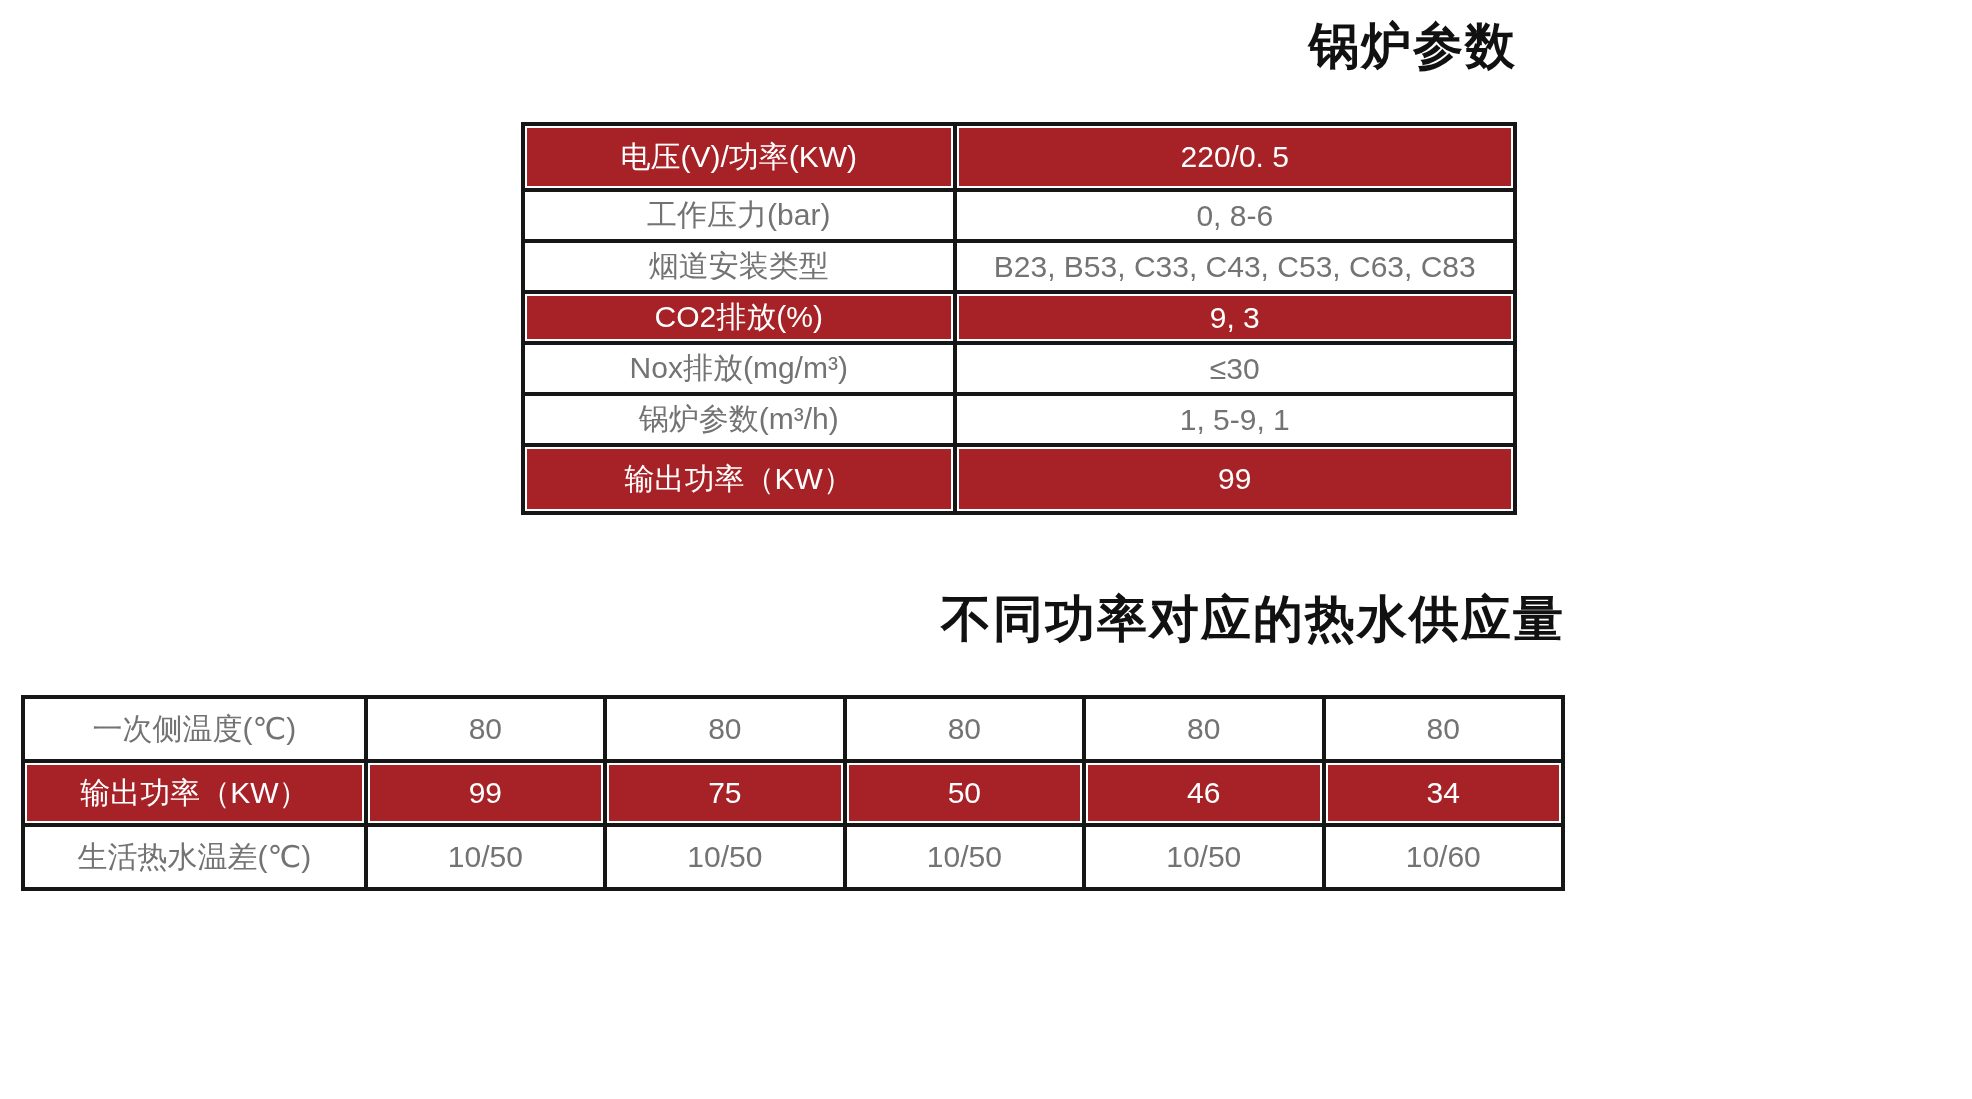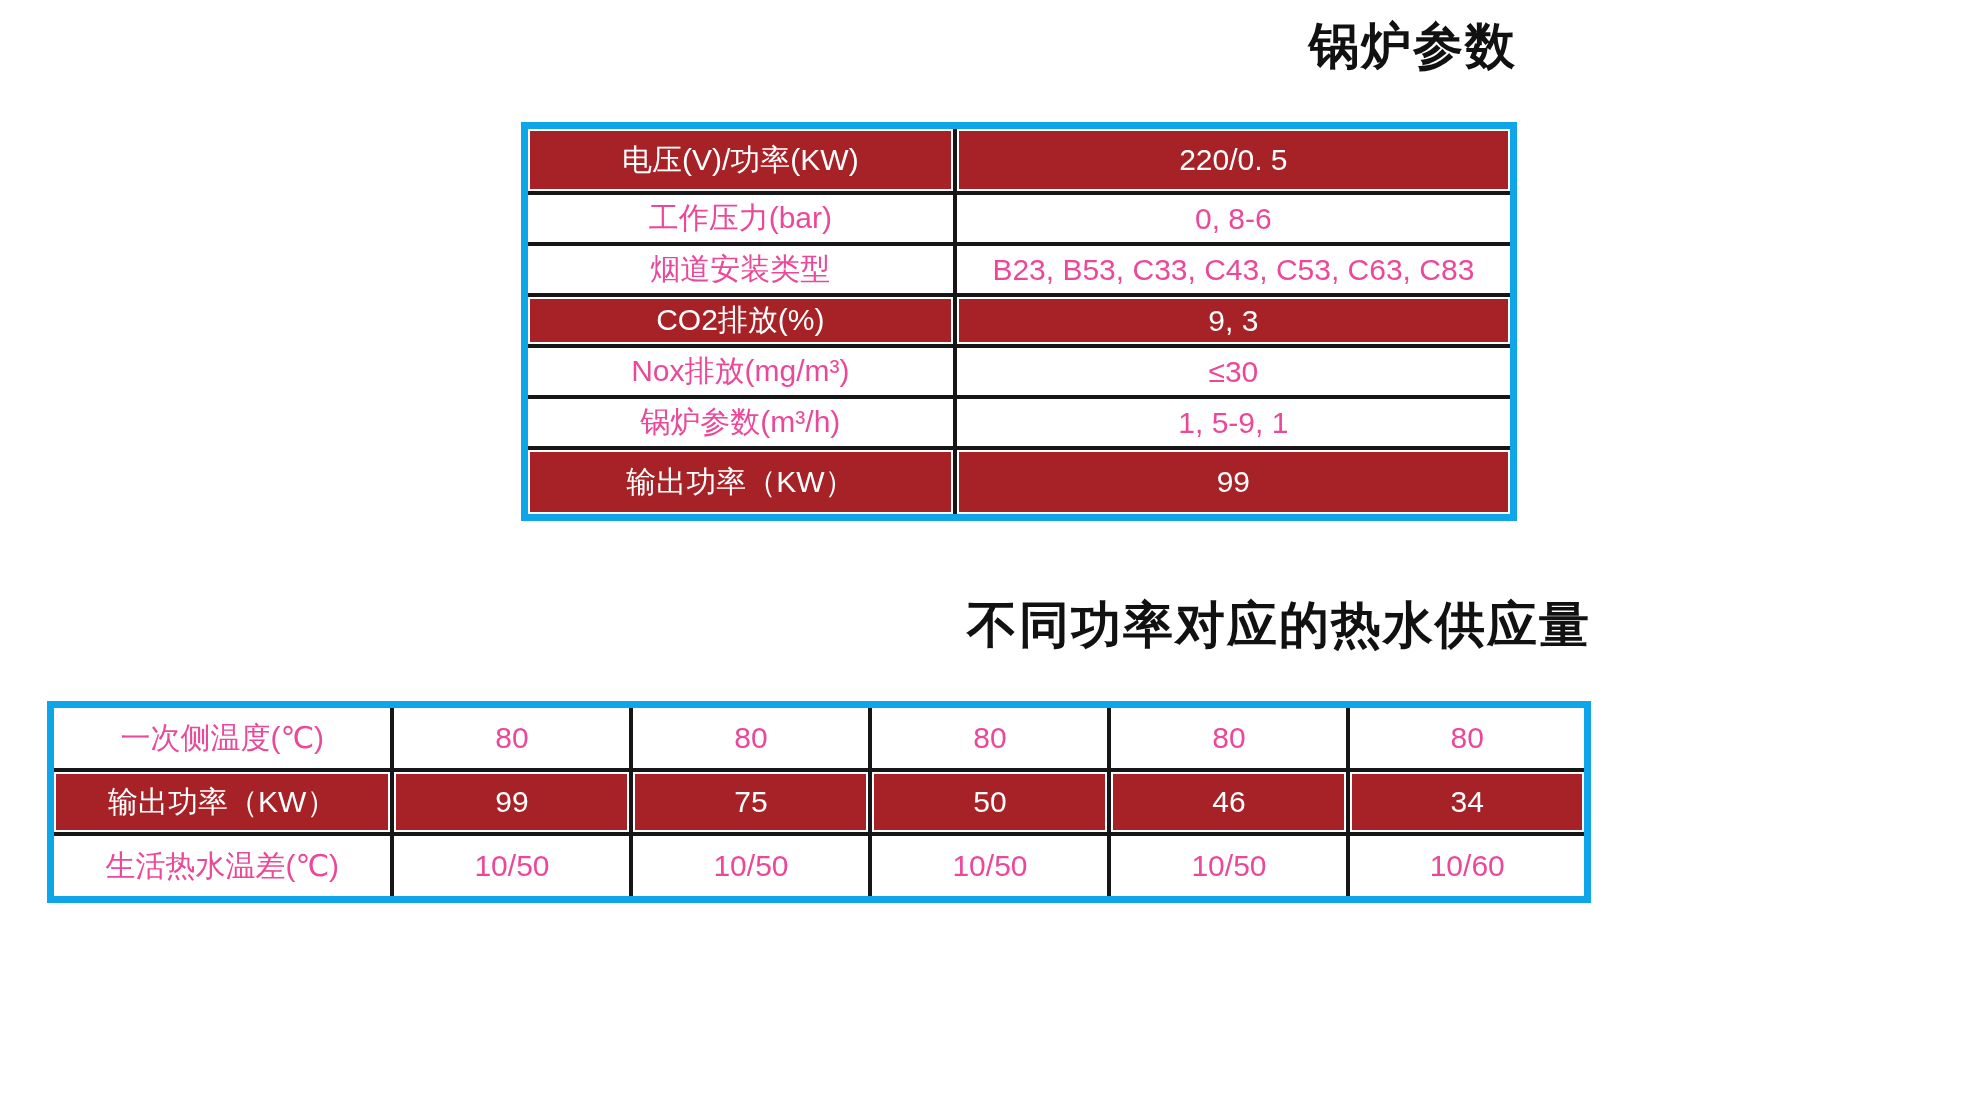--- a/index.html
+++ b/index.html
@@ -19,27 +19,27 @@
     font-weight: bold;
     text-align: right;
     color: #111111;
     line-height: 60px;
     letter-spacing: 2px;
   }
   .title-1 { margin: 16px 0 0 0; }
   .title-2 { margin: 74px 0 0 0; }
 
   .sec1 { width: 996px; margin-left: 521px; }
-  .sec2 { width: 1544px; margin-left: 47px; }
+  .sec2 { width: 1544px; margin-left: 21px; }
 
   table.spec {
     border-collapse: collapse;
     table-layout: fixed;
     width: 100%;
-    border: 7px solid #0ea5e9;
+    border: 2px solid #0ea5e9;
   }
   table.spec td {
     border: 4px solid #161616;
     text-align: center;
     vertical-align: middle;
     padding: 0 6px;
     font-size: 30px;
     overflow: hidden;
     white-space: nowrap;
   }
@@ -58,21 +58,21 @@
   .t2 col.c-val  { width: 15.55%; }
   .t2 td { height: 60px; }
 
   tr.row-red td {
     background: #a62227;
     color: #ffffff;
     box-shadow: inset 0 0 0 2px #ffffff;
   }
   tr.row-white td {
     background: #ffffff;
-    color: #ec4899;
+    color: #737373;
   }
 </style>
 </head>
 <body>
 
 <div class="page">
 
   <div class="sec1">
     <div class="section-title title-1">锅炉参数</div>
 

